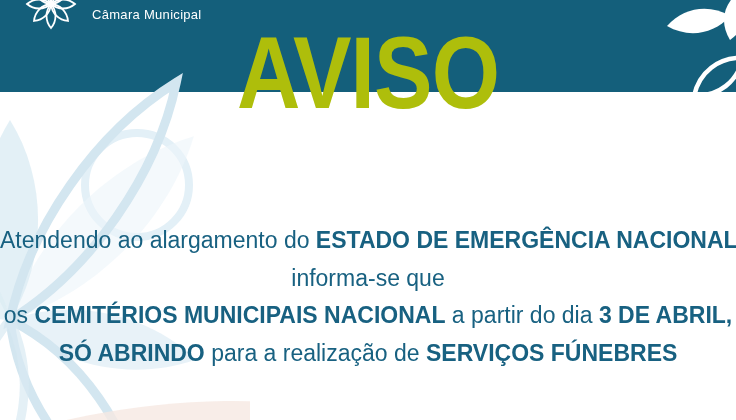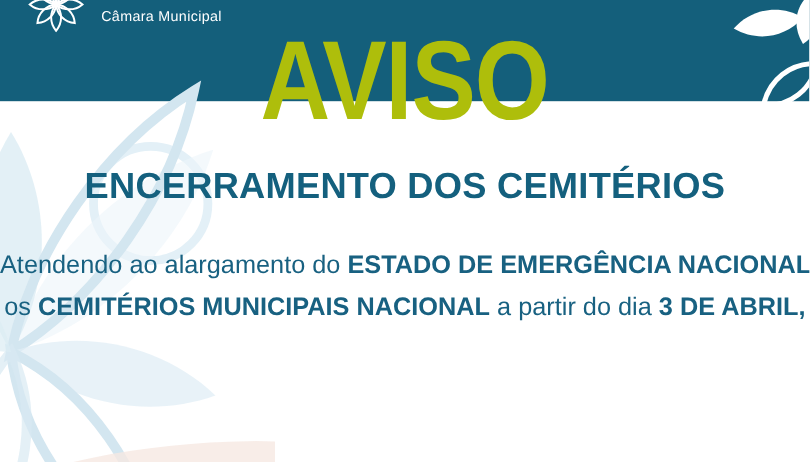--- a/index.html
+++ b/index.html
@@ -102,20 +102,21 @@
 
     <path d="M0,0 C30,-26 70,-26 100,0 C70,26 30,26 0,0 Z" transform="translate(21,26) rotate(-9) scale(0.64,0.6)" fill="#FFFFFF"></path>
 
     <path d="M0,0 C30,-26 70,-26 100,0 C70,26 30,26 0,0 Z" transform="translate(84,40) rotate(-78) scale(0.5,0.55)" fill="#FFFFFF"></path>
 
     <path d="M0,0 C30,-26 70,-26 100,0 C70,26 30,26 0,0 Z" transform="translate(48,96) rotate(-38) scale(0.62,0.6)" stroke="#FFFFFF" stroke-width="4.5" vector-effect="non-scaling-stroke"></path>
   </svg>
 
   <div class="aviso">AVISO</div>
 
-  <div class="heading">ENCERRAMENTO DOS CEMITÉRIOS</div>
 
   <div class="message">
     <div class="msg-line"><span>Atendendo ao alargamento do </span><span class="b">ESTADO DE EMERGÊNCIA NACIONAL,</span></div>
+    <div class="msg-line"><span>informa-se que</span></div>
     <div class="msg-line"><span>os </span><span class="b">CEMITÉRIOS MUNICIPAIS NACIONAL</span><span> a partir do dia </span><span class="b">3 DE ABRIL,</span></div>
+    <div class="msg-line"><span class="b">SÓ ABRINDO</span><span> para a realização de </span><span class="b">SERVIÇOS FÚNEBRES</span></div>
   </div>
 
 </div>
 
 </body></html>

